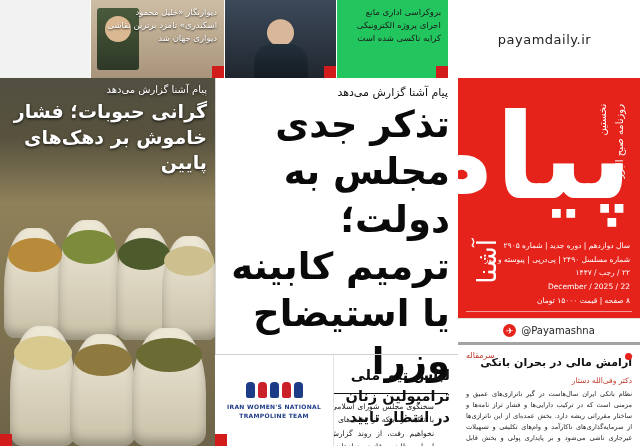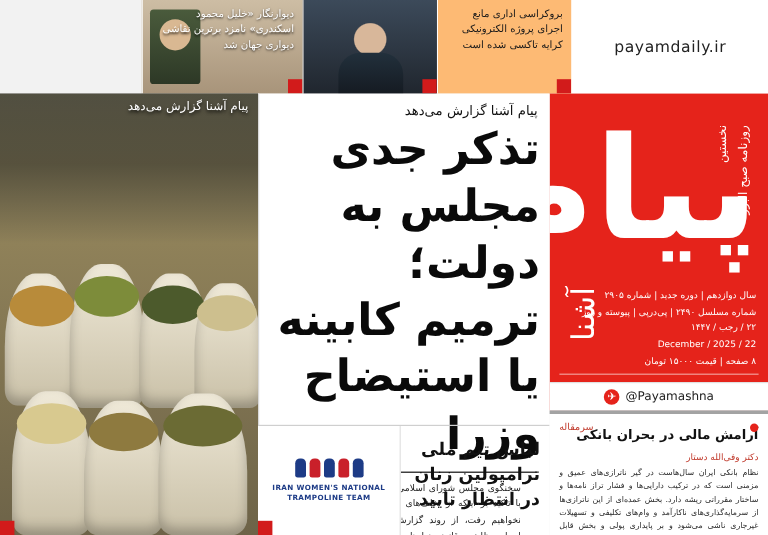--- a/index.html
+++ b/index.html
@@ -22,26 +22,26 @@
     position: absolute; top: 0; right: 0;
     width: 640px; height: 78px;
     display: flex; flex-direction: row;
   }
   .top-cell {
     position: relative;
     height: 78px;
     border-left: 1px solid #ffffff;
     overflow: hidden;
   }
-  .tc-masthead { width: 164px; background: #ffffff; display:flex; align-items:center; justify-content:center; }
+  .tc-masthead { width: 192px; background: #ffffff; display:flex; align-items:center; justify-content:center; }
   .tc-masthead .site {
     font-size: 13px; color: #222; letter-spacing: .5px;
     font-family: "DejaVu Sans", "Liberation Sans", sans-serif;
   }
-  .tc-1 { width: 112px; background: #fdba74; }
+  .tc-1 { width: 112px; background: #22c55e; }
   .tc-2 { width: 112px; background: #2a2d33; }
   .tc-3 { width: 112px; background: #1b1410; }
   .tc-4 { width: 134px; background: #b9a88f; }
 
   .tc-text {
     position: absolute; inset: 0;
     padding: 6px 7px;
     color: #1a1a1a;
     font-size: 8.5px; line-height: 1.55;
     text-align: right;
@@ -363,20 +363,21 @@
       <div class="grain" style="left:8px;  top:160px; width:54px; height:34px; background:#b88b3a;"></div>
       <div class="grain" style="left:62px; top:152px; width:54px; height:34px; background:#7d8c3a;"></div>
       <div class="grain" style="left:118px;top:160px; width:52px; height:32px; background:#4c5a2c;"></div>
       <div class="grain" style="left:164px;top:168px; width:50px; height:30px; background:#cdbf8e;"></div>
       <div class="grain" style="left:14px; top:258px; width:58px; height:34px; background:#d8c98f;"></div>
       <div class="grain" style="left:74px; top:266px; width:58px; height:32px; background:#8e7a3f;"></div>
       <div class="grain" style="left:136px;top:260px; width:66px; height:34px; background:#6b6b34;"></div>
     </div>
     <div class="photo-caption">
       <div class="pc-kicker">پیام آشنا گزارش می‌دهد</div>
+      <div class="pc-title">گرانی حبوبات؛ فشار خاموش بر دهک‌های پایین</div>
     </div>
     <div class="photo-badge"></div>
   </div>
 
   <div class="artbox">
     <span class="dot-red"></span>
     <div class="tagline">سرمقاله</div>
     <div class="art-title">آرامش مالی در بحران بانکی</div>
     <div class="art-author">دکتر وفی‌الله دستار</div>
     <div class="art-body">نظام بانکی ایران سال‌هاست در گیر ناترازی‌های عمیق و مزمنی است که در ترکیب دارایی‌ها و فشار تراز نامه‌ها و ساختار مقرراتی ریشه دارد. بخش عمده‌ای از این ناترازی‌ها از سرمایه‌گذاری‌های ناکارآمد و وام‌های تکلیفی و تسهیلات غیرجاری ناشی می‌شود و بر پایداری پولی و بخش قابل توجهی از اقتصاد اثر می‌گذارد.</div>

